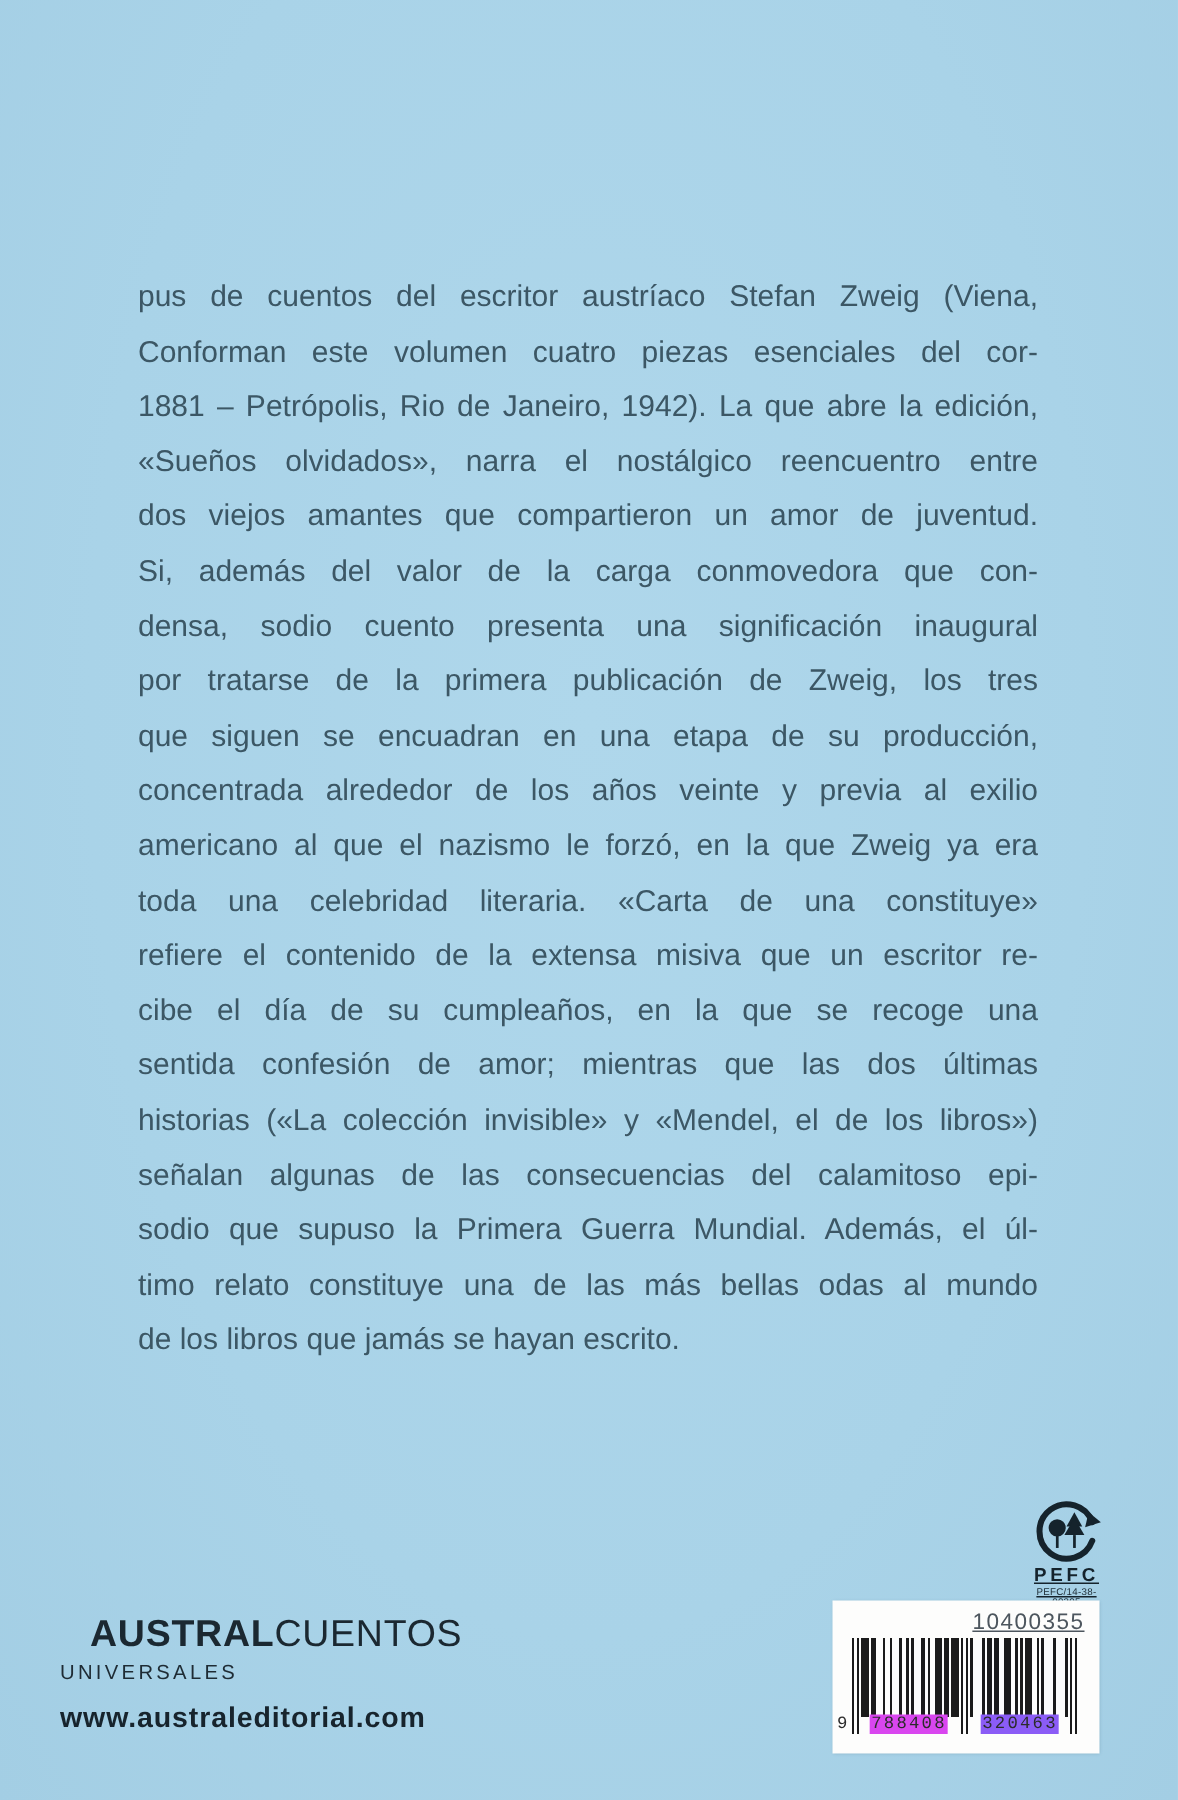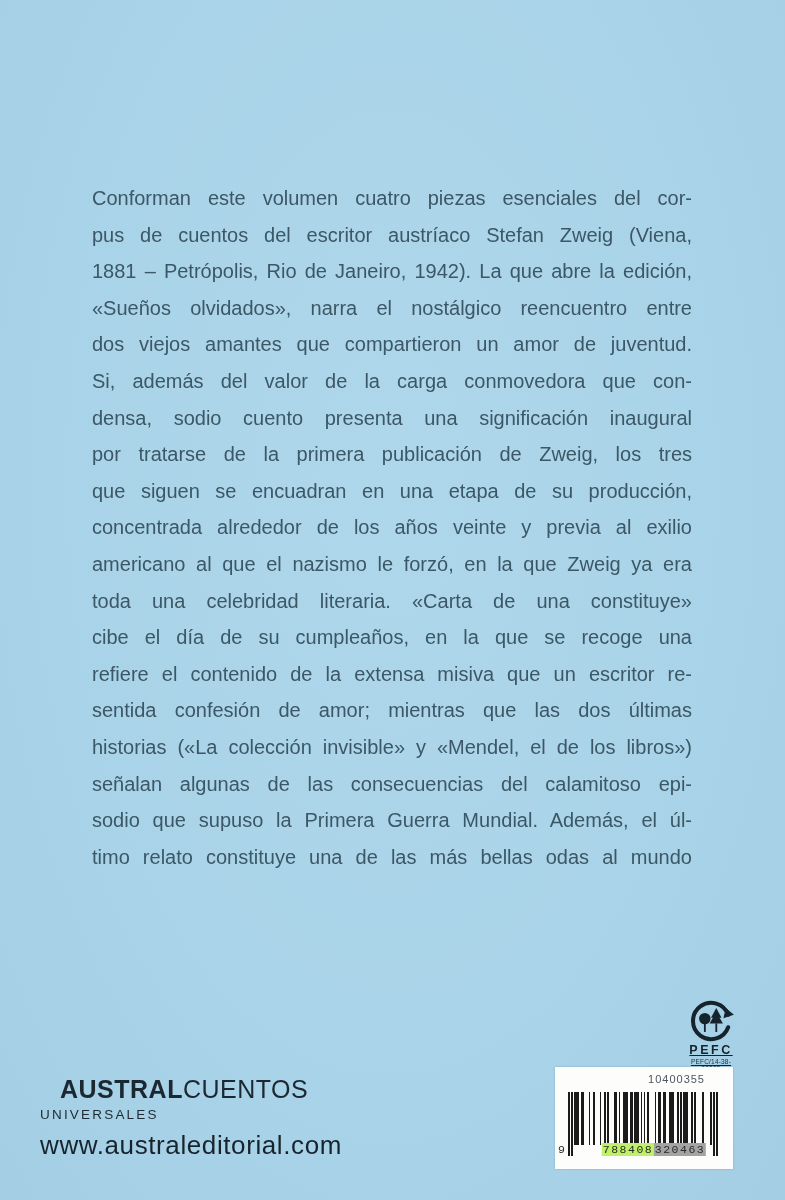--- a/index.html
+++ b/index.html
@@ -20,64 +20,65 @@
   .pefc{position:absolute;left:682px;top:1000px;width:58px;text-align:center;color:#15232C;text-decoration:underline;}
   .pefc svg{display:block;margin:0 auto;}
   .pefc-name{font-size:12.5px;font-weight:700;letter-spacing:2.5px;margin-top:1px;}
   .pefc-cert{font-size:6.5px;letter-spacing:0.2px;margin-top:1px;color:#20303A;}
   
   .barcode-box{
     position:absolute;left:555px;top:1067px;width:178px;height:102px;
     background:#FDFDFC;box-shadow:0 0 2px rgba(70,110,135,.35);
   }
   .bc-top{
-    position:absolute;top:6px;right:28px;font-size:11px;letter-spacing:1px;color:#4D565E;
+    position:absolute;top:6px;right:10px;font-size:15px;letter-spacing:1px;color:#4D565E;text-decoration:underline;
   }
   .bc-bars{position:absolute;left:13px;top:25px;width:150px;height:64px;}
   .bc-d{
     position:absolute;top:76px;font-family:"Liberation Mono",monospace;
     font-size:11.5px;color:#2B2B2B;letter-spacing:1.5px;white-space:nowrap;
   }
   .bc-d9{left:3px;}
-  .bc-g1{left:51px;transform:translateX(-50%);background:#bef264;padding:0 1px;margin-left:22px;}
-  .bc-g2{left:125px;transform:translateX(-50%);background:#a3a3a3;padding:0 1px;}
+  .bc-g1{left:51px;transform:translateX(-50%);background:#d946ef;padding:0 1px;}
+  .bc-g2{left:125px;transform:translateX(-50%);background:#8b5cf6;padding:0 1px;}
   
   .brand{position:absolute;left:40px;top:1075px;color:#1B2831;white-space:nowrap;}
   .brand-bold{font-size:25px;font-weight:700;letter-spacing:0.5px;margin-left:20px;}
   .brand-light{font-size:25px;font-weight:400;letter-spacing:0.5px;}
   .brand-sub{font-size:13.5px;font-weight:400;letter-spacing:2.2px;margin-top:3px;color:#1E2B34;}
   
   .urls{position:absolute;left:40px;top:1134px;color:#17242D;}
-  .url{font-size:26px;font-weight:400;letter-spacing:0.6px;line-height:23px;}
+  .url{font-size:19px;font-weight:700;letter-spacing:0.6px;line-height:23px;}
 </style>
 </head>
 <body>
 
 <div id="page">
 
   <div class="synopsis">
+    <div class="syn-line">pus de cuentos del escritor austríaco Stefan Zweig (Viena,</div>
     <div class="syn-line">Conforman este volumen cuatro piezas esenciales del cor-</div>
-    <div class="syn-line">pus de cuentos del escritor austríaco Stefan Zweig (Viena,</div>
     <div class="syn-line">1881 – Petrópolis, Rio de Janeiro, 1942). La que abre la edición,</div>
     <div class="syn-line">«Sueños olvidados», narra el nostálgico reencuentro entre</div>
     <div class="syn-line">dos viejos amantes que compartieron un amor de juventud.</div>
     <div class="syn-line">Si, además del valor de la carga conmovedora que con-</div>
     <div class="syn-line">densa, sodio cuento presenta una significación inaugural</div>
     <div class="syn-line">por tratarse de la primera publicación de Zweig, los tres</div>
     <div class="syn-line">que siguen se encuadran en una etapa de su producción,</div>
     <div class="syn-line">concentrada alrededor de los años veinte y previa al exilio</div>
     <div class="syn-line">americano al que el nazismo le forzó, en la que Zweig ya era</div>
     <div class="syn-line">toda una celebridad literaria. «Carta de una constituye»</div>
+    <div class="syn-line">refiere el contenido de la extensa misiva que un escritor re-</div>
     <div class="syn-line">cibe el día de su cumpleaños, en la que se recoge una</div>
-    <div class="syn-line">refiere el contenido de la extensa misiva que un escritor re-</div>
     <div class="syn-line">sentida confesión de amor; mientras que las dos últimas</div>
     <div class="syn-line">historias («La colección invisible» y «Mendel, el de los libros»)</div>
     <div class="syn-line">señalan algunas de las consecuencias del calamitoso epi-</div>
     <div class="syn-line">sodio que supuso la Primera Guerra Mundial. Además, el úl-</div>
     <div class="syn-line">timo relato constituye una de las más bellas odas al mundo</div>
+    <div class="syn-line last">de los libros que jamás se hayan escrito.</div>
   </div>
 
   <div class="pefc">
     <svg width="46" height="42" viewBox="0 0 48 44">
       <path d="M 42 15.5 A 19 19 0 1 0 42 28.5" fill="none" stroke="#15232C" stroke-width="4.2" stroke-linecap="round"></path>
       <polygon points="39.5,8.5 48,15.5 37,19" fill="#15232C"></polygon>
       <circle cx="17.5" cy="19.5" r="6" fill="#15232C"></circle>
       <rect x="16.6" y="24" width="1.9" height="9.5" fill="#15232C"></rect>
       <polygon points="29.5,8.5 35,18.5 24,18.5" fill="#15232C"></polygon>
       <polygon points="29.5,12.5 36.5,24.5 22.5,24.5" fill="#15232C"></polygon>

